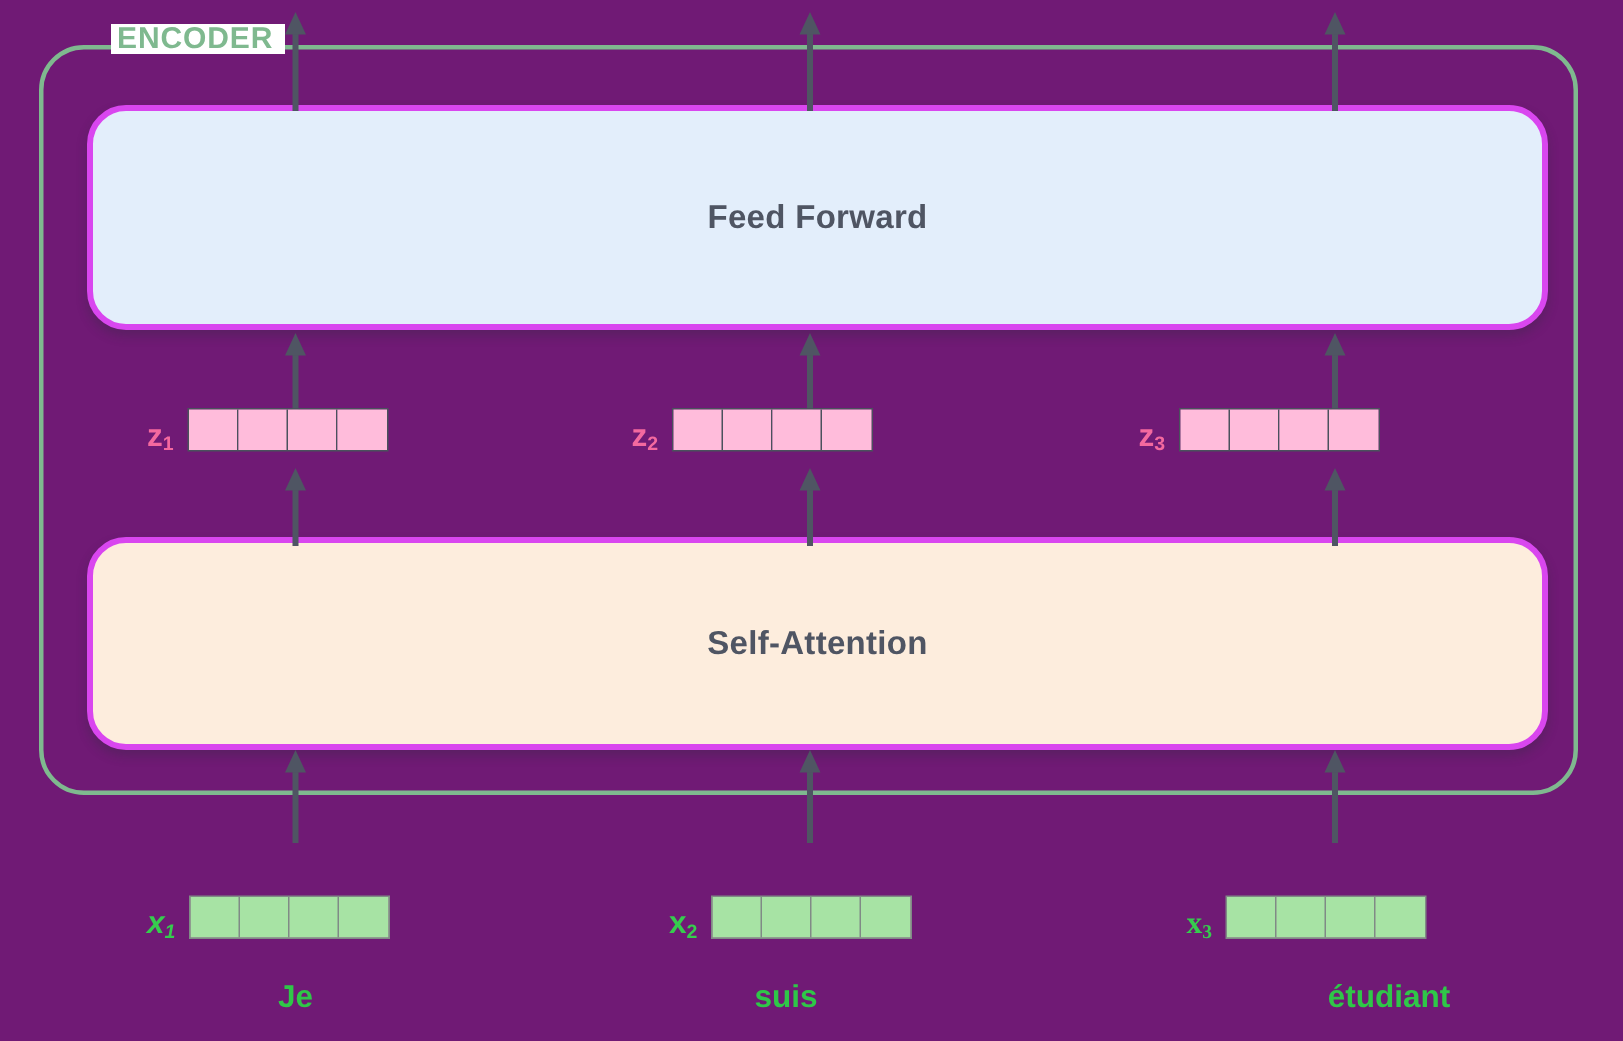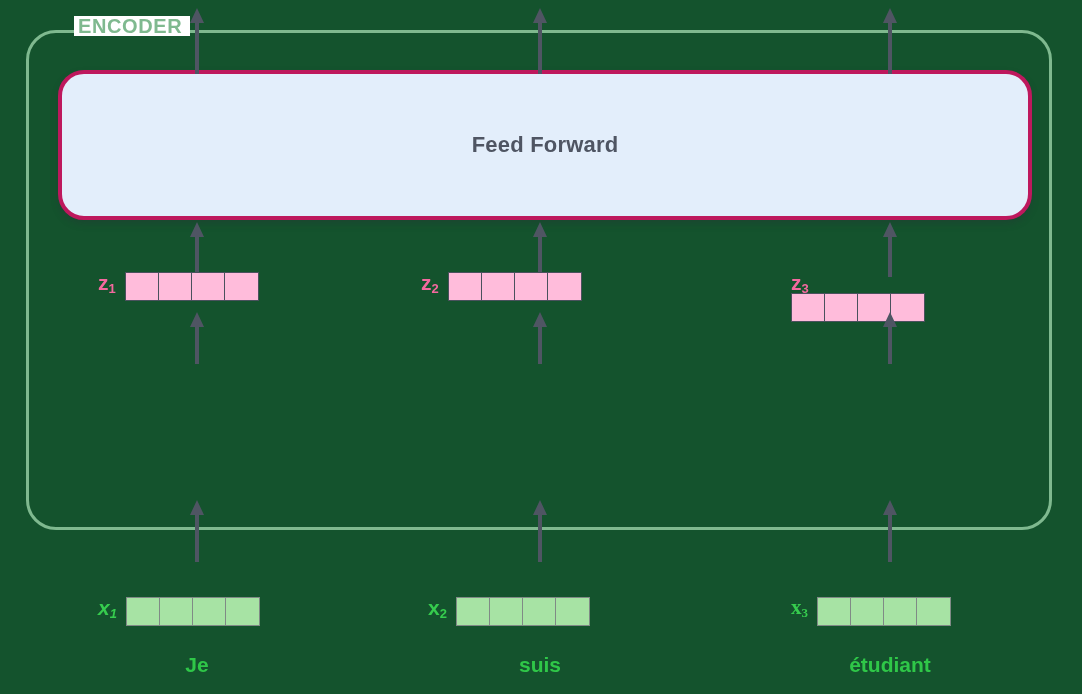--- a/index.html
+++ b/index.html
@@ -9,21 +9,21 @@
   }
   body {
     font-family: "Liberation Sans", sans-serif;
     -webkit-font-smoothing: antialiased;
   }
 
   #stage {
     position: relative;
     width: 1082px;
     height: 694px;
-    background: #14532d;
+    background: #701a75;
     overflow: hidden;
   }
 
   
   .encoder-frame {
     position: absolute;
     left: 26px;
     top: 30px;
     width: 1026px;
     height: 500px;
@@ -43,21 +43,21 @@
     background: #ffffff;
     padding: 0 8px 0 4px;
     line-height: 20px;
     white-space: nowrap;
   }
 
   
   .layer-box {
     position: absolute;
     box-sizing: border-box;
-    border: 4px solid #be185d;
+    border: 4px solid #d946ef;
     border-radius: 26px;
     display: flex;
     align-items: center;
     justify-content: center;
     box-shadow: 0 4px 7px rgba(40,45,55,0.30);
   }
   .layer-box .layer-title {
     font-size: 22px;
     font-weight: 600;
     color: #4f5563;
@@ -75,21 +75,21 @@
     top: 358px;
     width: 974px;
     height: 142px;
     background: #fdeddd;
   }
 
   
   .vector {
     position: absolute;
     display: flex;
-    align-items: flex-start;
+    align-items: flex-end;
   }
   .vector .vlabel {
     font-size: 21px;
     font-weight: 700;
     margin-right: 9px;
     line-height: 1;
     white-space: nowrap;
   }
   .vector .vlabel sub {
     font-size: 13px;
@@ -144,20 +144,23 @@
 
 <div id="stage">
 
   <div class="encoder-frame"></div>
   <div class="encoder-label">ENCODER</div>
 
   <div class="layer-box" id="feed-forward-box">
     <span class="layer-title">Feed Forward</span>
   </div>
 
+  <div class="layer-box" id="self-attention-box">
+    <span class="layer-title">Self-Attention</span>
+  </div>
 
   <div id="dynamic-layer">
       <div class="arrow" style="left: 197px; top: 8px; height: 66px;">
         <svg viewBox="0 0 20 66" preserveAspectRatio="none">
           <line x1="10" y1="66" x2="10" y2="12" stroke="#4f5563" stroke-width="4"></line>
           <polygon points="10,0 3,15 17,15" fill="#4f5563"></polygon>
         </svg>
       </div>
       <div class="arrow" style="left: 540px; top: 8px; height: 66px;">
         <svg viewBox="0 0 20 66" preserveAspectRatio="none">
@@ -200,21 +203,21 @@
       </div>
       <div class="vector z" style="left: 421px; top: 272px;">
         <span class="vlabel">z<sub>2</sub></span>
         <div class="cells">
           <div class="cell"></div>
           <div class="cell"></div>
           <div class="cell"></div>
           <div class="cell"></div>
         </div>
       </div>
-      <div class="vector z" style="left: 791px; top: 272px; flex-direction: column;">
+      <div class="vector z" style="left: 759px; top: 272px;">
         <span class="vlabel">z<sub>3</sub></span>
         <div class="cells">
           <div class="cell"></div>
           <div class="cell"></div>
           <div class="cell"></div>
           <div class="cell"></div>
         </div>
       </div>
       <div class="arrow" style="left: 197px; top: 312px; height: 52px;">
         <svg viewBox="0 0 20 52" preserveAspectRatio="none">
@@ -254,36 +257,36 @@
       </div>
       <div class="vector x" style="left: 98px; top: 597px; font-style: italic;">
         <span class="vlabel">x<sub>1</sub></span>
         <div class="cells">
           <div class="cell"></div>
           <div class="cell"></div>
           <div class="cell"></div>
           <div class="cell"></div>
         </div>
       </div>
-      <div class="vector x" style="left: 428px; top: 597px;">
+      <div class="vector x" style="left: 446px; top: 597px;">
         <span class="vlabel">x<sub>2</sub></span>
         <div class="cells">
           <div class="cell"></div>
           <div class="cell"></div>
           <div class="cell"></div>
           <div class="cell"></div>
         </div>
       </div>
       <div class="vector x" style="left: 791px; top: 597px; font-family: Liberation Serif, serif;">
         <span class="vlabel">x<sub>3</sub></span>
         <div class="cells">
           <div class="cell"></div>
           <div class="cell"></div>
           <div class="cell"></div>
           <div class="cell"></div>
         </div>
       </div>
       <div class="word-label" style="left: 197px; top: 653px;">Je</div>
-      <div class="word-label" style="left: 540px; top: 653px;">suis</div>
-      <div class="word-label" style="left: 890px; top: 653px;">étudiant</div>
+      <div class="word-label" style="left: 524px; top: 653px;">suis</div>
+      <div class="word-label" style="left: 926px; top: 653px;">étudiant</div>
     </div>
 
 </div>
 
 </body></html>

